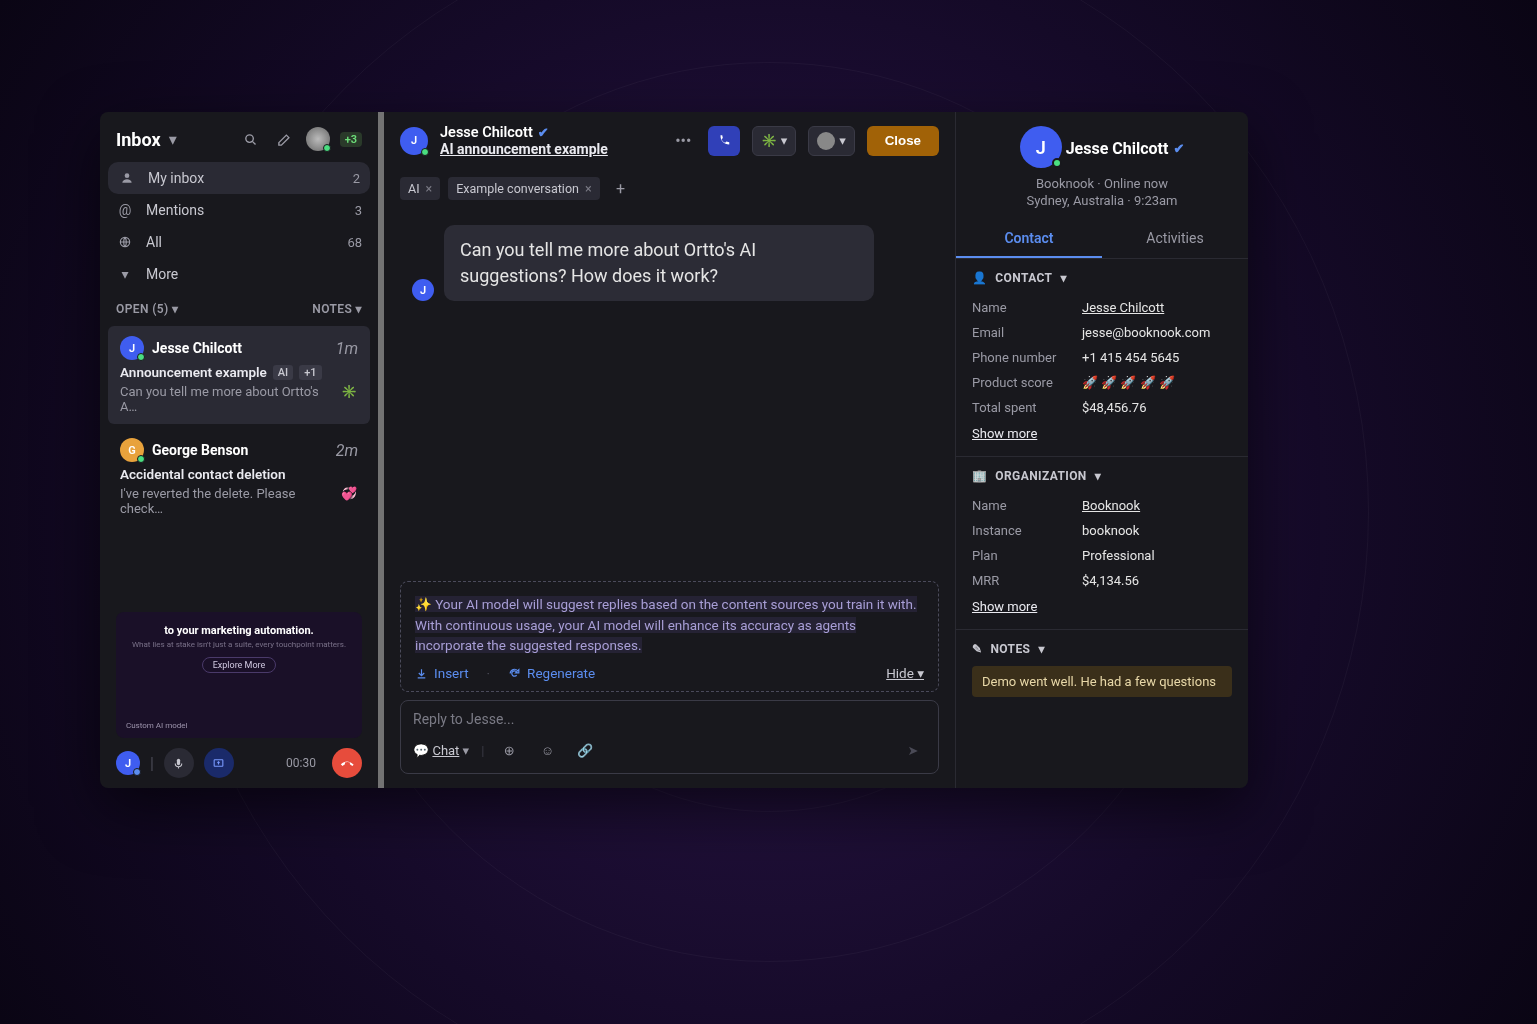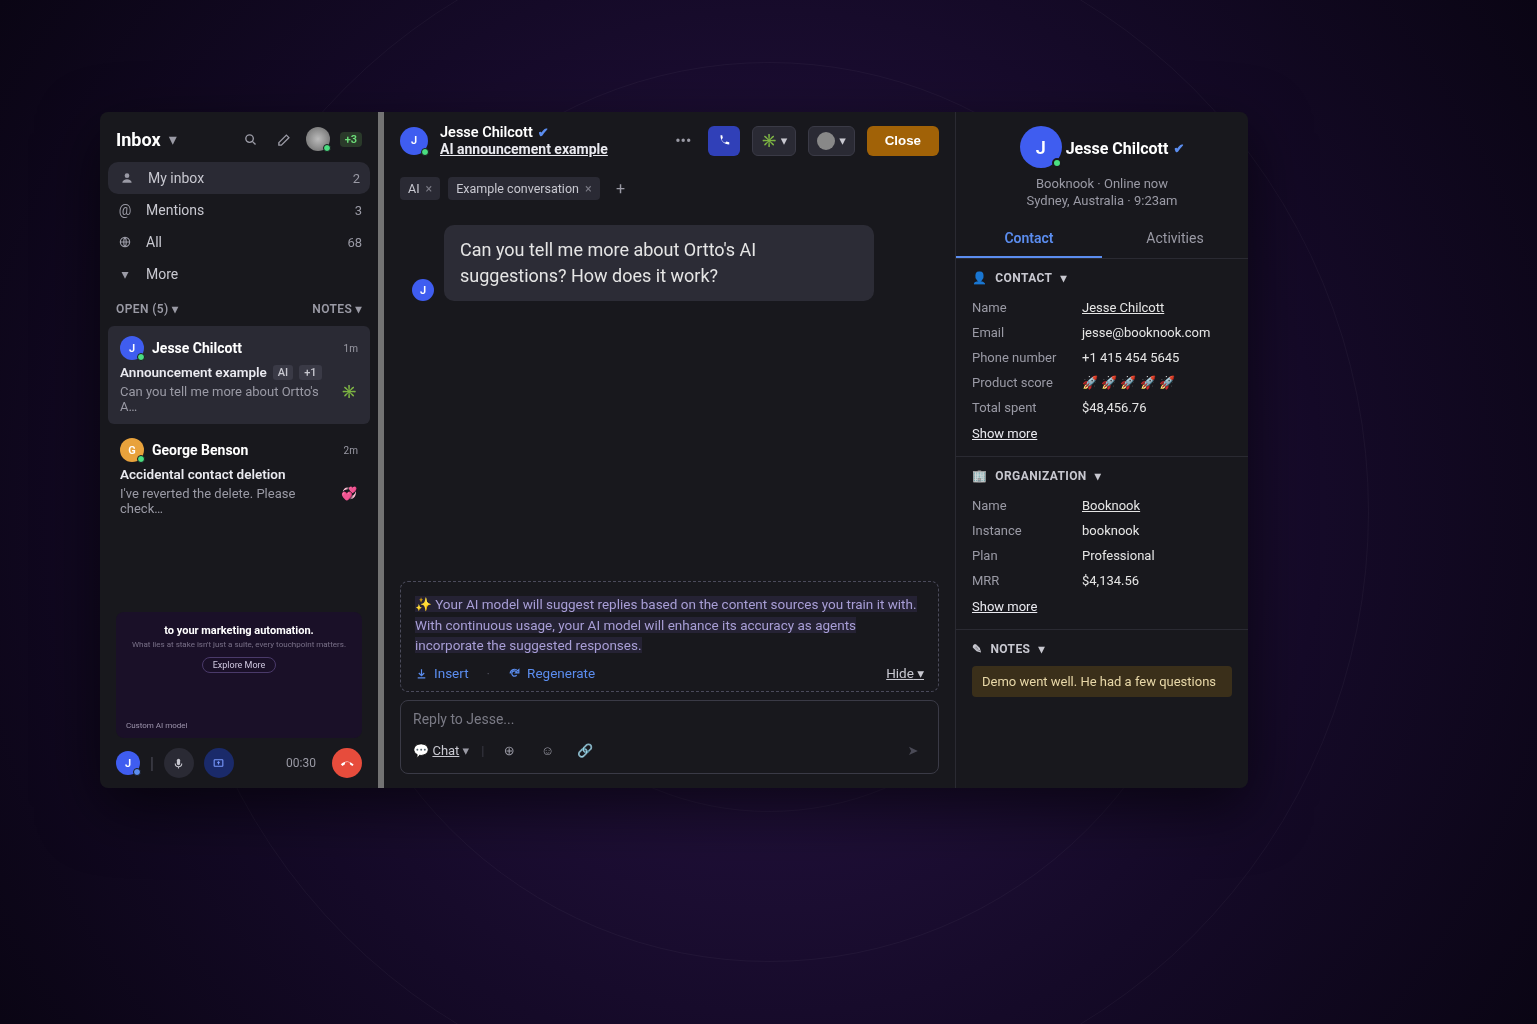--- a/index.html
+++ b/index.html
@@ -41,21 +41,21 @@
 .nav-item { display: flex; align-items: center; gap: 12px; padding: 8px 16px; font-size: 14px; color: #c8c8d0; cursor: pointer; }
 .nav-item.active { background: #2a2a34; border-radius: 10px; margin: 0 8px; padding: 8px 10px; text-align: right; }
 .nav-item .sp { flex: 1; }
 .nav-item .count { color: #9a9aa5; font-size: 13px; }
 .nav-ico { width: 18px; display: inline-flex; justify-content: center; color: #9a9aa5; }
 .list-head { display: flex; justify-content: space-between; padding: 12px 16px 8px; font-size: 12px; color: #9a9aa5; font-weight: 600; letter-spacing: .4px; }
 .conv { padding: 10px 12px; margin: 2px 8px; border-radius: 6px; cursor: pointer; }
 .conv.active { background: #2a2a34; }
 .conv-row1 { display: flex; align-items: center; gap: 8px; }
 .conv-name { font-weight: 700; color: #fff; font-size: 14px; flex: 1; }
-.conv-time { font-size: 10px; color: #9a9aa5; }
+.conv-time { font-size: 16px; color: #9a9aa5; font-style: italic; }
 .conv-subj { font-weight: 600; font-size: 13.5px; color: #eaeaf0; margin-top: 4px; display: flex; gap: 6px; align-items: center; }
 .conv-prev { font-size: 13px; color: #9a9aa5; margin-top: 4px; display: flex; gap: 6px; }
 .tag { background: #3a3a46; color: #c8c8d0; font-size: 11px; padding: 1px 5px; border-radius: 3px; font-weight: 500; }
 .sb-foot { margin-top: auto; padding: 10px 16px; }
 .preview { background: #1a1028; border-radius: 8px; height: 126px; margin-bottom: 10px; padding: 12px; color: #d0c8e0; font-size: 10px; text-align: center; position: relative; overflow: hidden; }
 .preview-title { font-weight: 700; color: #fff; font-size: 11px; }
 .preview-btn { display: inline-block; margin-top: 8px; border: 1px solid #4a3a6a; border-radius: 12px; padding: 2px 10px; font-size: 9px; }
 .call-bar { display: flex; align-items: center; gap: 10px; }
 .cb { width: 30px; height: 30px; border-radius: 50%; background: #2a2a34; display: inline-flex; align-items: center; justify-content: center; color: #c8c8d0; cursor: pointer; }
 .cb.red { background: #e74c3c; color: #fff; }

